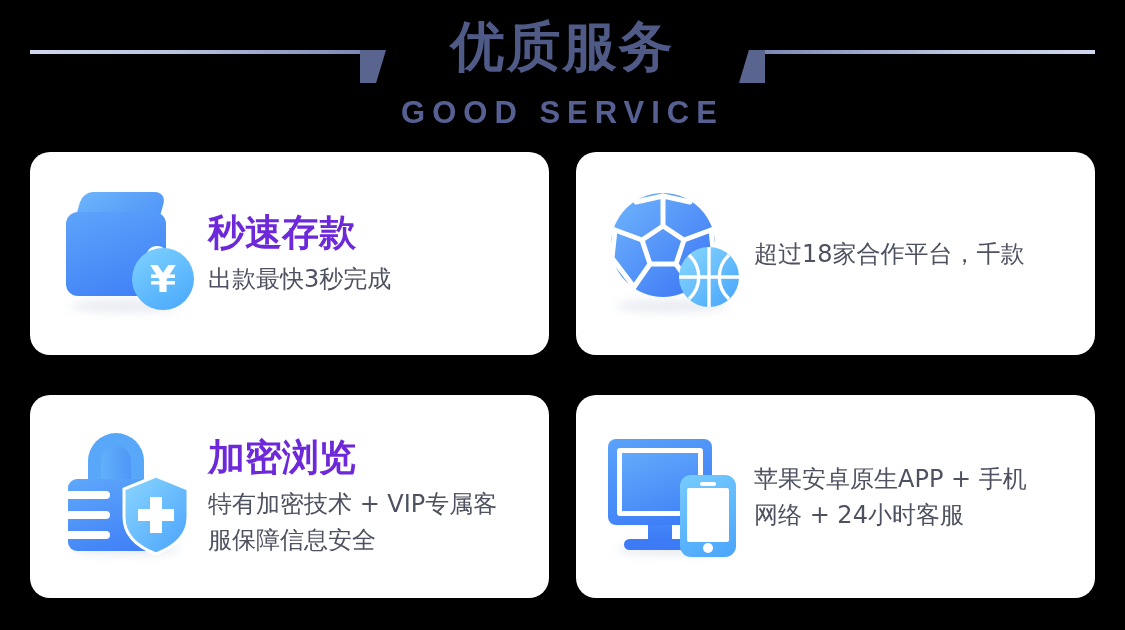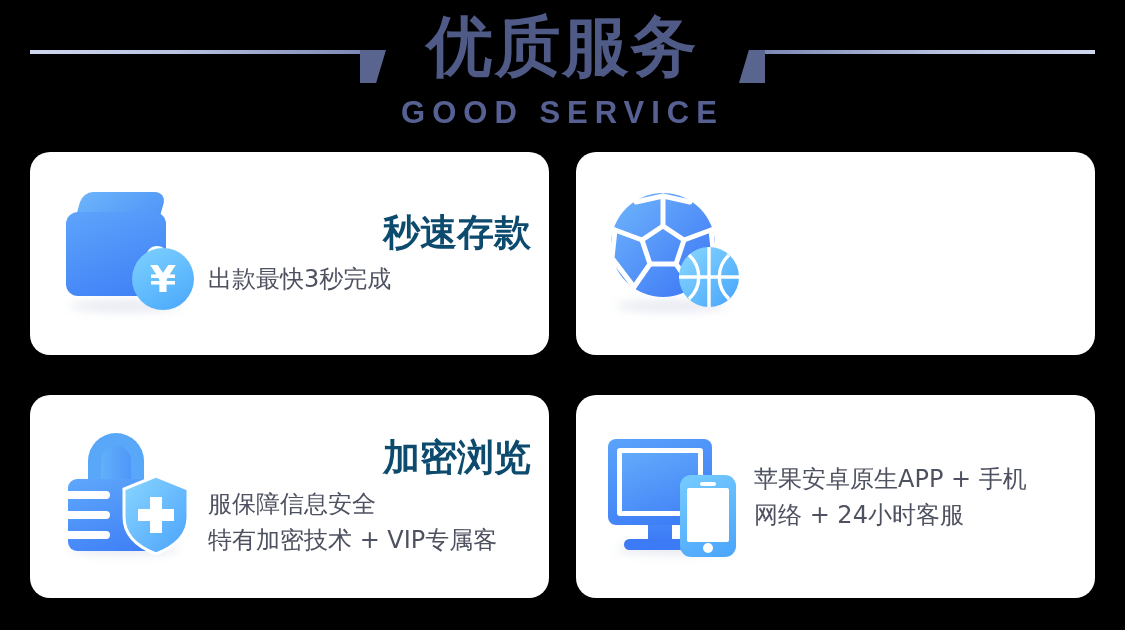--- a/index.html
+++ b/index.html
@@ -60,21 +60,21 @@
   .slash-right {
     left: 739px;
     clip-path: polygon(38% 0, 100% 0, 100% 100%, 0 100%);
   }
   .header-title {
     position: absolute;
     left: 0;
     top: 8px;
     width: 1125px;
     text-align: center;
-    font-size: 66px;
+    font-size: 54px;
     line-height: 78px;
     font-weight: bold;
     color: #4f5a86;
     letter-spacing: 2px;
     font-family: "DejaVu Sans", "Liberation Sans", sans-serif;
     white-space: nowrap;
   }
   .header-sub {
     position: absolute;
     left: 0;
@@ -121,25 +121,24 @@
   }
   .card-text {
     flex: 1 1 auto;
     padding-left: 8px;
     min-width: 0;
   }
   .card-title {
     font-size: 37px;
     line-height: 44px;
     font-weight: bold;
-    color: #0c4a6e;
+    color: #6d28d9;
     font-family: "DejaVu Sans", "Liberation Sans", sans-serif;
     white-space: nowrap;
     margin-bottom: 6px;
-    text-align: right;
   }
   .card-sub {
     font-size: 24px;
     line-height: 36px;
     color: #4e5160;
     font-family: "DejaVu Sans", "Liberation Sans", sans-serif;
   }
   .card-sub .ln { display: block; white-space: nowrap; }
 
   
@@ -404,20 +403,21 @@
         <g fill="none" stroke="#ffffff" stroke-width="3.4">
           <line x1="31" y1="1" x2="31" y2="61"></line>
           <line x1="1" y1="31" x2="61" y2="31"></line>
           <path d="M11,9 C24,21 24,41 11,53"></path>
           <path d="M51,9 C38,21 38,41 51,53"></path>
         </g>
       </svg>
     </div>
     <div class="card-text">
       <div class="card-sub">
+        <span class="ln">超过18家合作平台，千款</span>
       </div>
     </div>
   </div>
 
   <div class="card">
     <div class="card-icon">
       <div class="icon-shadow"></div>
       <div class="lock-shackle"></div>
       <div class="lock-body">
         <div class="lock-line l1"></div>
@@ -431,22 +431,22 @@
             <stop offset="100%" stop-color="#4aa2fb"></stop>
           </linearGradient>
         </defs>
         <path d="M34,1 L66,14 L66,42 C66,60 52,72 34,79 C16,72 2,60 2,42 L2,14 Z" fill="url(#shgrad)" stroke="#ffffff" stroke-width="3"></path>
         <path d="M28,22 L40,22 L40,34 L52,34 L52,46 L40,46 L40,58 L28,58 L28,46 L16,46 L16,34 L28,34 Z" fill="#ffffff"></path>
       </svg>
     </div>
     <div class="card-text">
       <div class="card-title">加密浏览</div>
       <div class="card-sub">
+        <span class="ln">特有加密技术 + VIP专属客</span>
         <span class="ln">服保障信息安全</span>
-        <span class="ln">特有加密技术 + VIP专属客</span>
       </div>
     </div>
   </div>
 
   <div class="card">
     <div class="card-icon">
       <div class="icon-shadow"></div>
       <div class="monitor">
         <div class="monitor-screen"></div>
       </div>

